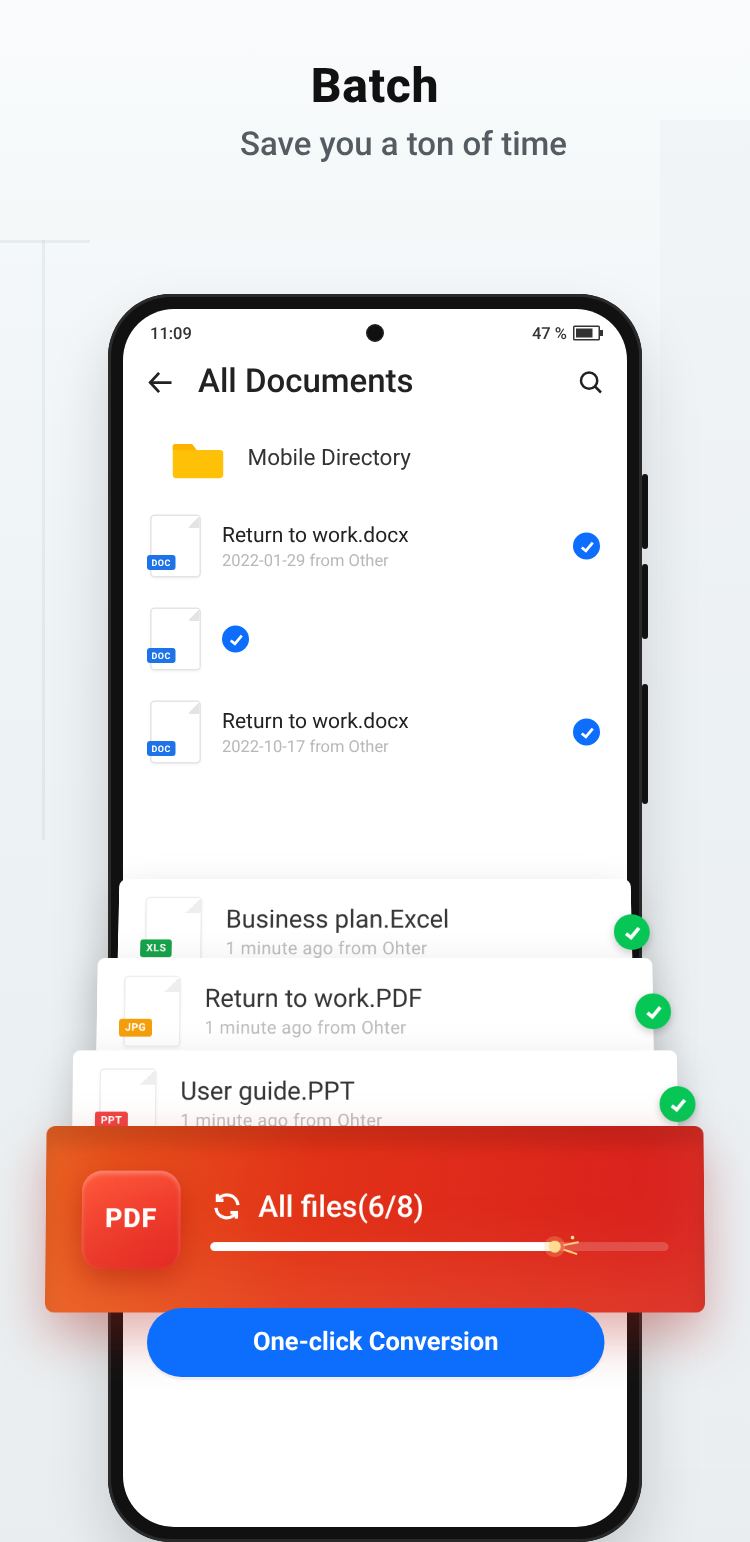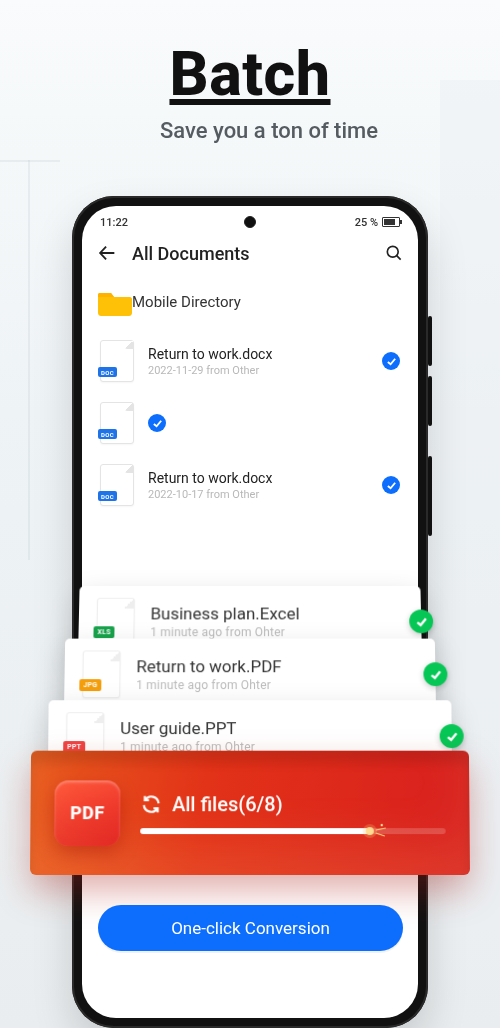--- a/index.html
+++ b/index.html
@@ -22,25 +22,24 @@
     background: rgba(200,210,215,0.3);
   }
   .bgline.v1 { left: 28px; top: 160px; width: 2px; height: 400px;}
   .bgline.v2 { right: 0px; top: 80px; width: 60px; height: 900px; background: rgba(235,240,243,0.5);}
   .bgline.h1 { left:0; top:160px; height:2px; width:60px;}
   .hero {
     padding-top: 38px;
     text-align: center;
   }
   .hero-title {
-    font-size: 61px;
+    font-size: 32px;
     font-weight: 800;
     color: #111;
     letter-spacing: 0.5px;
-    text-decoration: underline;
   }
   .hero-sub {
     margin-top: 8px;
     font-size: 22px;
     font-weight: 500;
     color: #555c61;
     padding-left: 38px;
   }
   .phone {
     position: absolute;
@@ -107,34 +106,35 @@
   .batt-icon::before{
     content:""; position:absolute; left:1px; top:1px; width:70%; height:6px; background:#333;
   }
   .appbar {
     display:flex;
     align-items:center;
     padding: 8px 14px 10px 14px;
   }
   .back-arrow svg { display:block; }
   .appbar-title {
-    font-size: 18px;
+    font-size: 22px;
     font-weight: 500;
     color: #222;
     margin-left: 14px;
     flex:1;
   }
   .search-btn svg{ display:block; }
   .list {
     padding: 0 0px;
   }
   .folder-row {
     display:flex;
     align-items:center;
-    padding: 14px 16px;
+    gap:16px;
+    padding: 14px 33px;
   }
   .folder-icon {
     width:34px; height:28px;
   }
   .folder-label {
     font-size: 15px;
     color:#333;
     font-weight:400;
   }
   .file-row {
@@ -287,27 +287,27 @@
   }
   .spark{
     position:absolute;
     top:-10px;
     width:30px;height:26px;
     pointer-events:none;
   }
 
   .cta-btn{
     position:absolute;
-    left:98px; top:905px;
+    left:98px; top:872px;
     width:305px; height:46px;
     background:#0d6efd;
     border-radius:24px;
     color:#fff;
     display:flex; align-items:center; justify-content:center;
-    font-size:17px; font-weight:400;
+    font-size:17px; font-weight:700;
     box-shadow: 0 2px 0 rgba(0,0,0,0.05);
   }
 </style>
 </head>
 <body>
 
 <div class="page">
 
   <div class="bgline v1"></div>
   <div class="bgline v2"></div>
@@ -319,23 +319,23 @@
   </div>
 
   <div class="phone">
     <div class="side-button sb1"></div>
     <div class="side-button sb2"></div>
     <div class="side-button sb3"></div>
     <div class="screen">
       <div class="camera-hole"></div>
 
       <div class="statusbar">
-        <span>11:22</span>
+        <span>11:09</span>
         <span class="battery">
-          <span>25 %</span>
+          <span>47 %</span>
           <span class="batt-icon"></span>
         </span>
       </div>
 
       <div class="appbar">
         <span class="back-arrow">
           <svg width="22" height="22" viewBox="0 0 24 24" fill="none" stroke="#222" stroke-width="2">
             <line x1="20" y1="12" x2="5" y2="12"></line>
             <polyline points="11 5 4.5 12 11 19"></polyline>
           </svg>
@@ -360,21 +360,21 @@
         </div>
 
         <div>
 
           <div class="file-row">
             <div class="file-thumb">
               <span class="badge doc">DOC</span>
             </div>
             <div class="file-text">
               <div class="file-name">Return to work.docx</div>
-              <div class="file-meta">2022-11-29 from Other</div>
+              <div class="file-meta">2022-01-29 from Other</div>
             </div>
             <div class="check blue">
               <svg width="11" height="11" viewBox="0 0 12 12">
                   <polyline points="2 6.5 5 9 10 3" fill="none" stroke="#fff" stroke-width="2"></polyline>
                 </svg>
             </div>
           </div>
 
           <div class="file-row">
             <div class="file-thumb">

